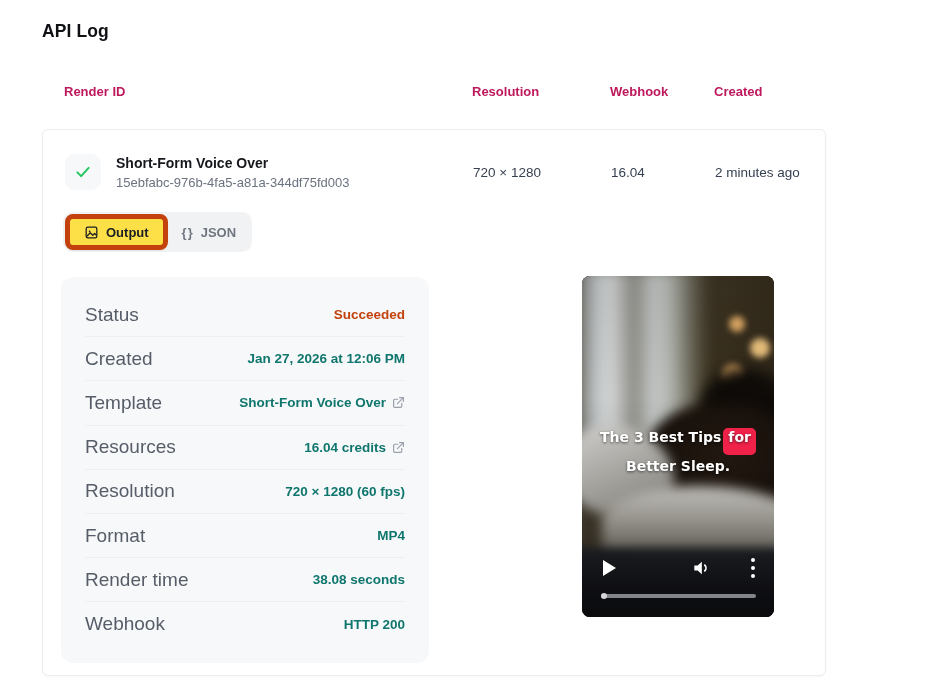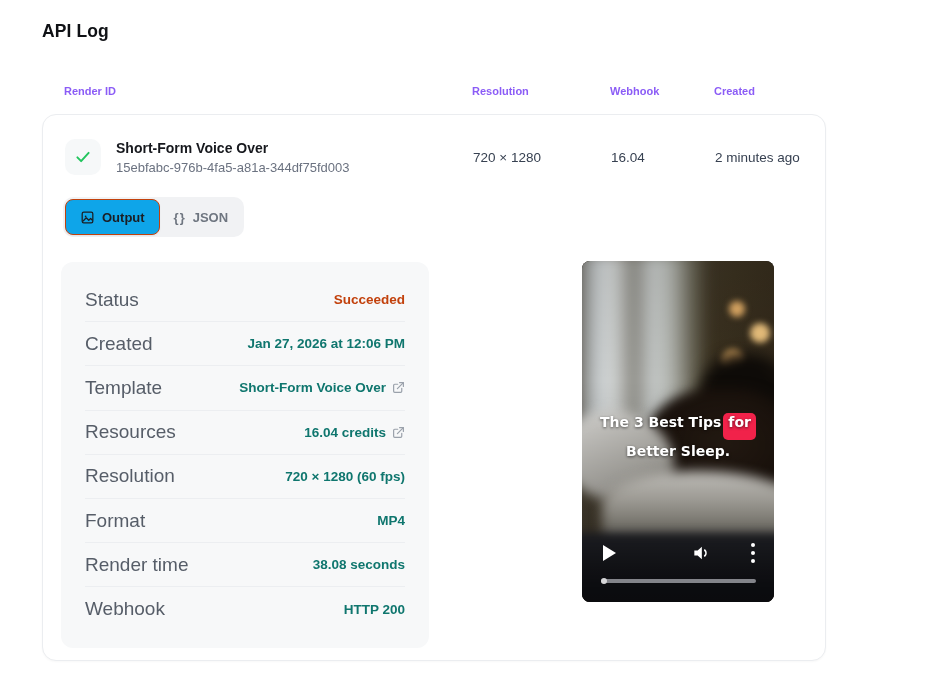--- a/index.html
+++ b/index.html
@@ -13,26 +13,26 @@
   }
   .page { position:absolute; inset:0; }
   .page-title {
     position:absolute; left:42px; top:21px;
     font-size:17.5px; font-weight:700; color:#0f1115; letter-spacing:.1px;
   }
   
   .cols { display:grid; grid-template-columns:408px 138px 104px 1fr; align-items:center; }
   .table-header {
     position:absolute; left:42px; top:82px; width:852px; height:18px;
-    padding-left:22px; font-size:11px; font-weight:700; color:#8b5cf6;
+    padding-left:22px; font-size:13px; font-weight:700; color:#be185d;
   }
   
   .card {
-    position:absolute; left:42px; top:114px; width:784px; height:547px;
-    background:#ffffff; border:1px solid #ebedf0; border-radius:14px;
+    position:absolute; left:42px; top:129px; width:784px; height:547px;
+    background:#ffffff; border:1px solid #ebedf0; border-radius:6px;
     box-shadow:0 1px 2px rgba(16,24,40,.03);
   }
   .render-row { position:absolute; left:0; top:24px; width:100%; padding-left:22px; }
   .row-main { display:flex; align-items:center; gap:15px; }
   .check-box {
     width:36px; height:36px; border-radius:10px; background:#f6f8f9;
     display:flex; align-items:center; justify-content:center; flex:0 0 auto;
   }
   .row-title { font-size:14px; font-weight:700; color:#16181d; margin-bottom:4px; }
   .row-id { font-family:Liberation Sans, sans-serif; font-size:13px; color:#6b7280; letter-spacing:0; }
@@ -41,21 +41,21 @@
   .tab-group {
     position:absolute; left:20px; top:82px; height:40px;
     background:#f1f2f4; border-radius:10px; padding:2px;
     display:inline-flex; align-items:stretch;
   }
   .tab {
     display:flex; align-items:center; gap:7px; padding:0 14px;
     font-size:13px; font-weight:700; color:#6f7680; border-radius:8px; cursor:pointer;
   }
   .tab.active {
-    background:#0ea5e9; color:#1b1e24; border:1px solid #c2410c;
+    background:#fde047; color:#1b1e24; border:5px solid #c2410c;
     box-shadow:0 1px 2px rgba(16,24,40,.06);
   }
   .tab .braces { font-weight:700; font-size:13px; color:#6f7680; letter-spacing:1px; }
   
   .details-panel {
     position:absolute; left:18px; top:147px; width:368px; height:386px;
     background:#f7f8f9; border-radius:12px; padding:16px 24px;
   }
   .detail-row {
     height:44.2px; display:flex; align-items:center; justify-content:space-between;

